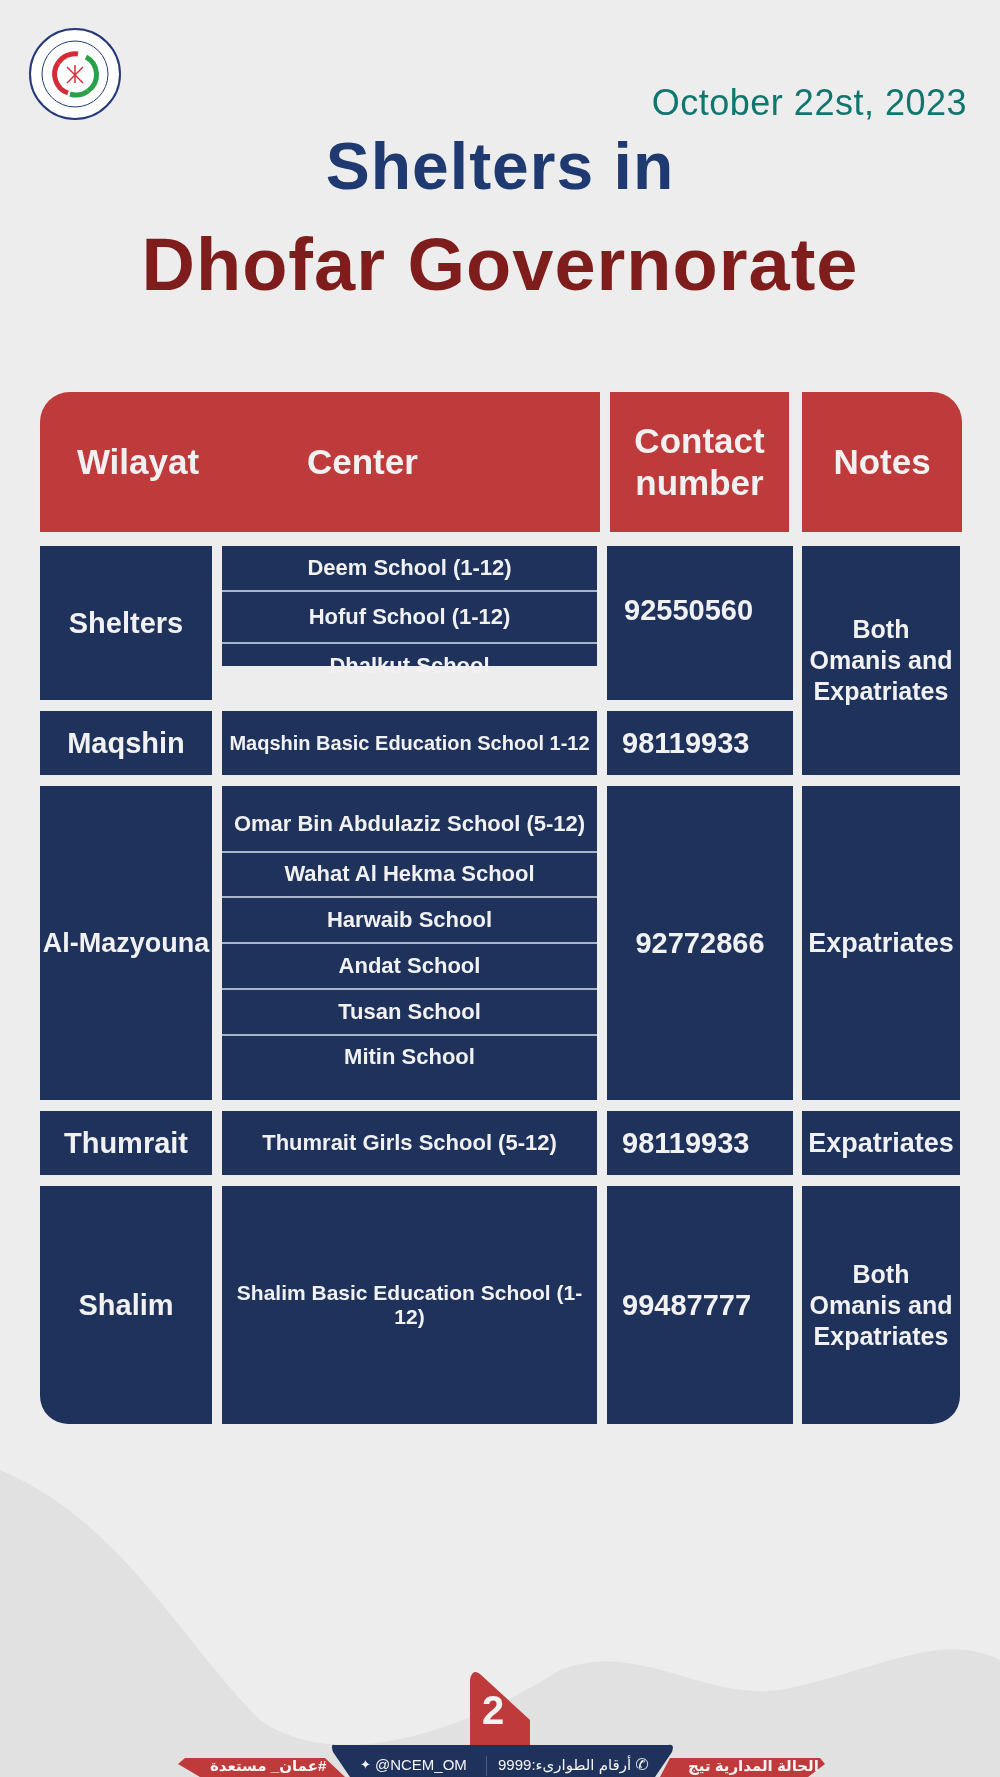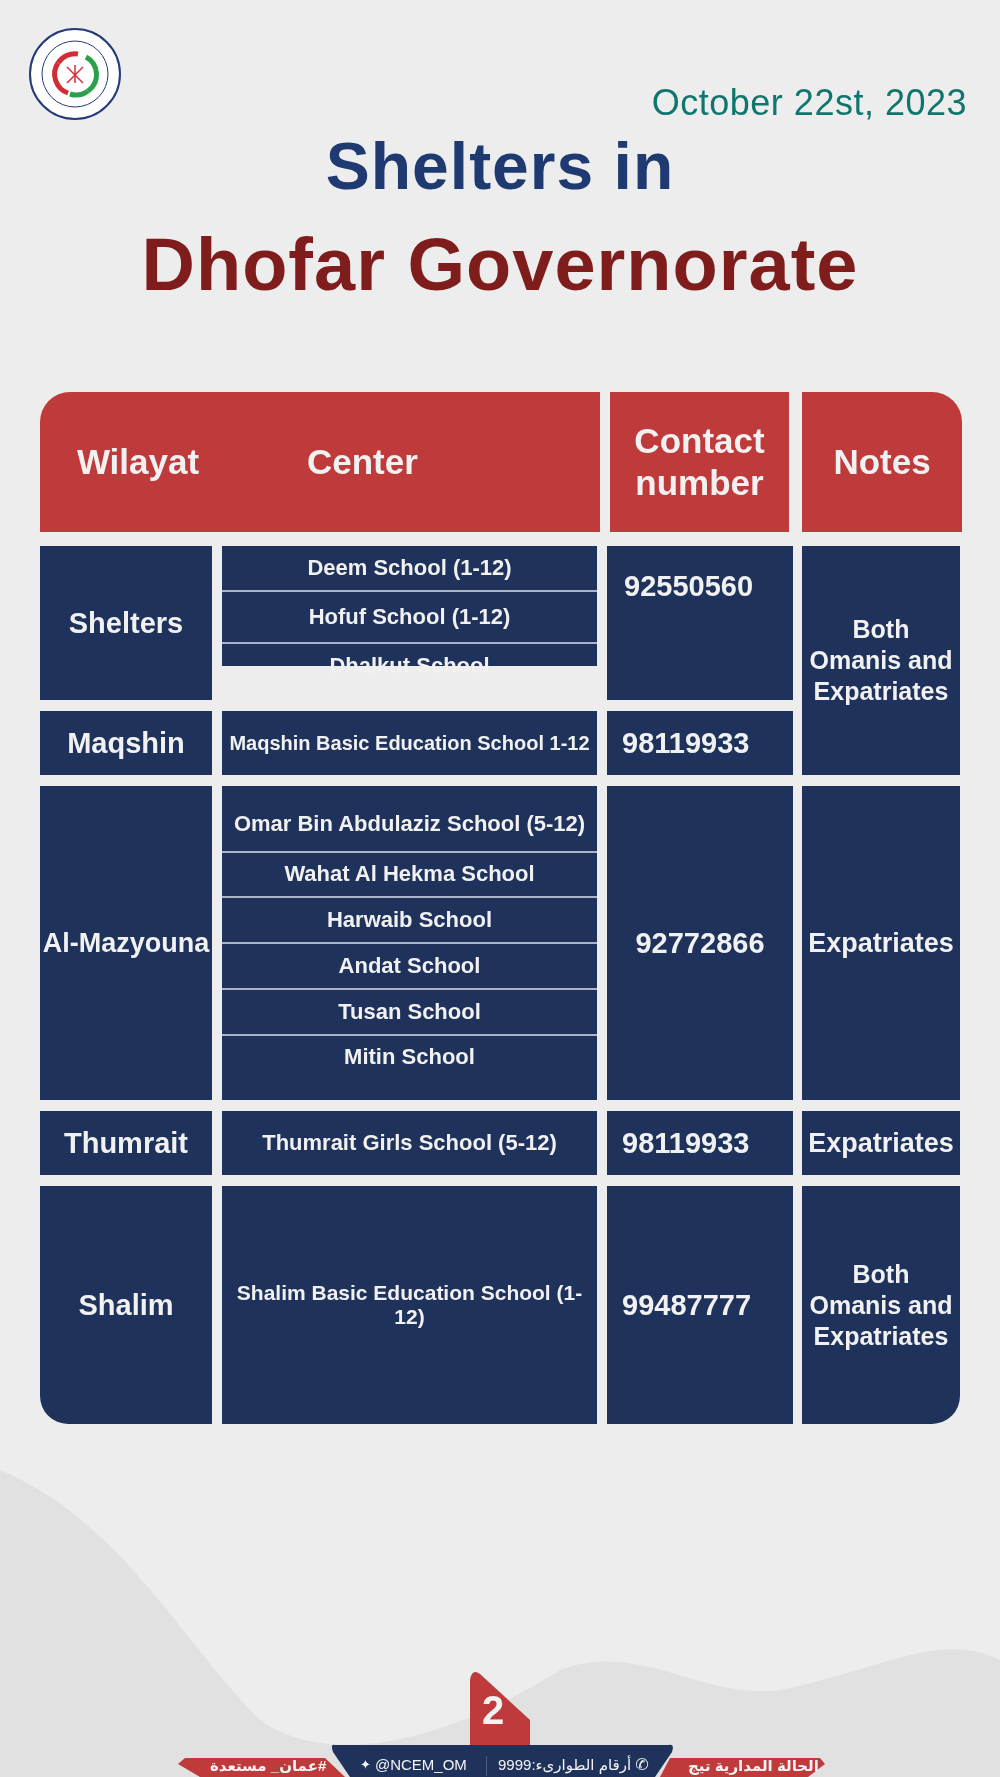--- a/index.html
+++ b/index.html
@@ -92,21 +92,21 @@
   </div>
 
   <div class="cell body wil" style="left:40px;top:546px;width:172px;height:154px;">Shelters</div>
   <div class="cell body" style="left:222px;top:546px;width:375px;height:120px;">
     <div class="sub" style="top:0;height:44px;">Deem School (1-12)</div>
     <div class="divider" style="top:44px;"></div>
     <div class="sub" style="top:45px;height:51px;">Hofuf School (1-12)</div>
     <div class="divider" style="top:96px;"></div>
     <div class="sub" style="top:97px;height:46px;">Dhalkut School</div>
   </div>
-  <div class="cell body num" style="left:607px;top:546px;width:186px;height:154px;justify-content:flex-start;padding-left:17px;align-items:flex-start;padding-top:24px;">92550560</div>
+  <div class="cell body num" style="left:607px;top:546px;width:186px;height:154px;justify-content:flex-start;padding-left:17px;align-items:flex-start;padding-top:48px;">92550560</div>
   <div class="cell body note" style="left:802px;top:546px;width:158px;height:229px;flex-direction:column;">
     <span>Both</span>
     <span>Omanis and</span>
     <span>Expatriates</span>
   </div>
 
   <div class="cell body wil" style="left:40px;top:711px;width:172px;height:64px;">Maqshin</div>
   <div class="cell body ctr" style="left:222px;top:711px;width:375px;height:64px;font-size:20px;">Maqshin Basic Education School 1-12</div>
   <div class="cell body num" style="left:607px;top:711px;width:186px;height:64px;justify-content:flex-start;padding-left:15px;">98119933</div>
 

